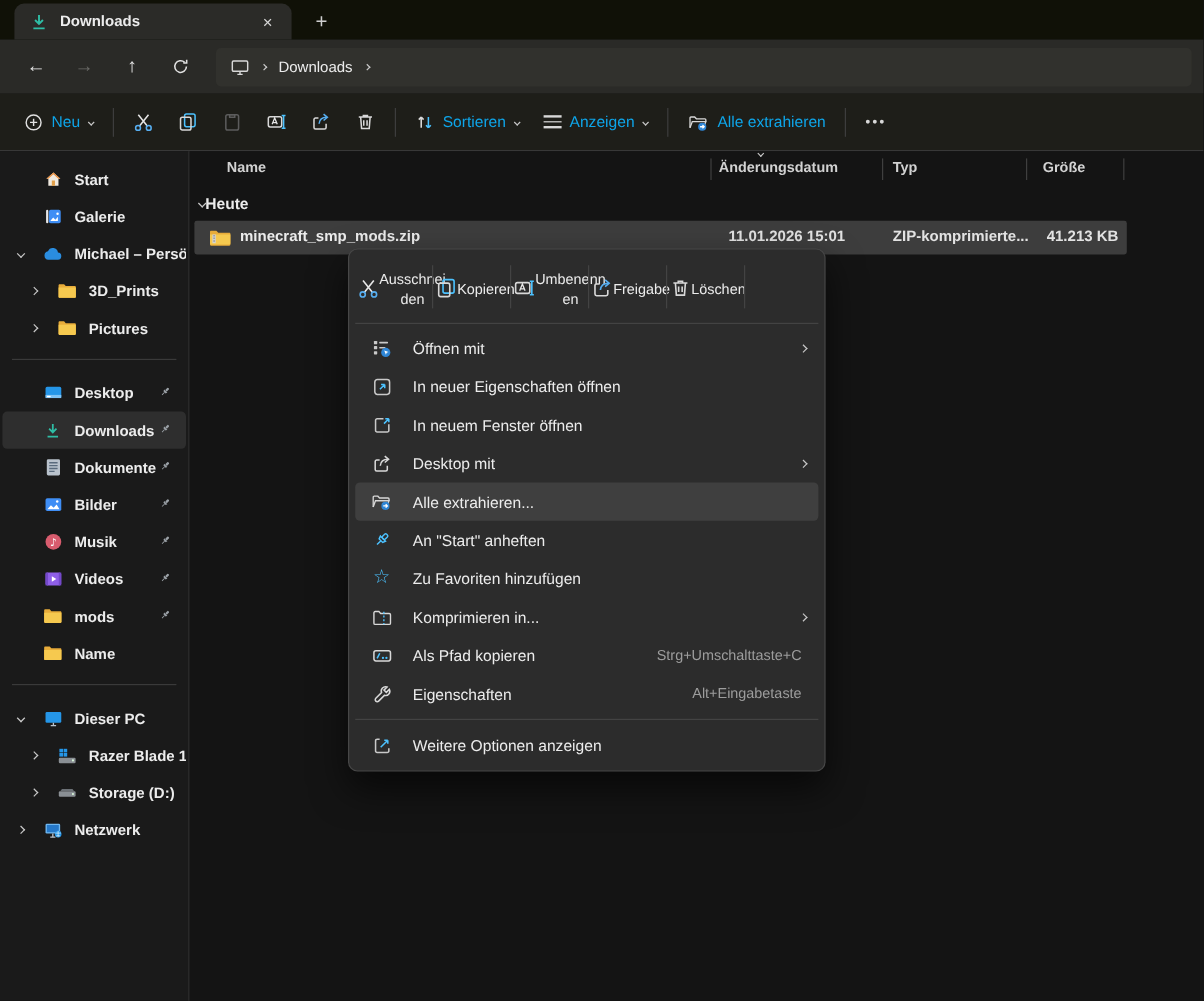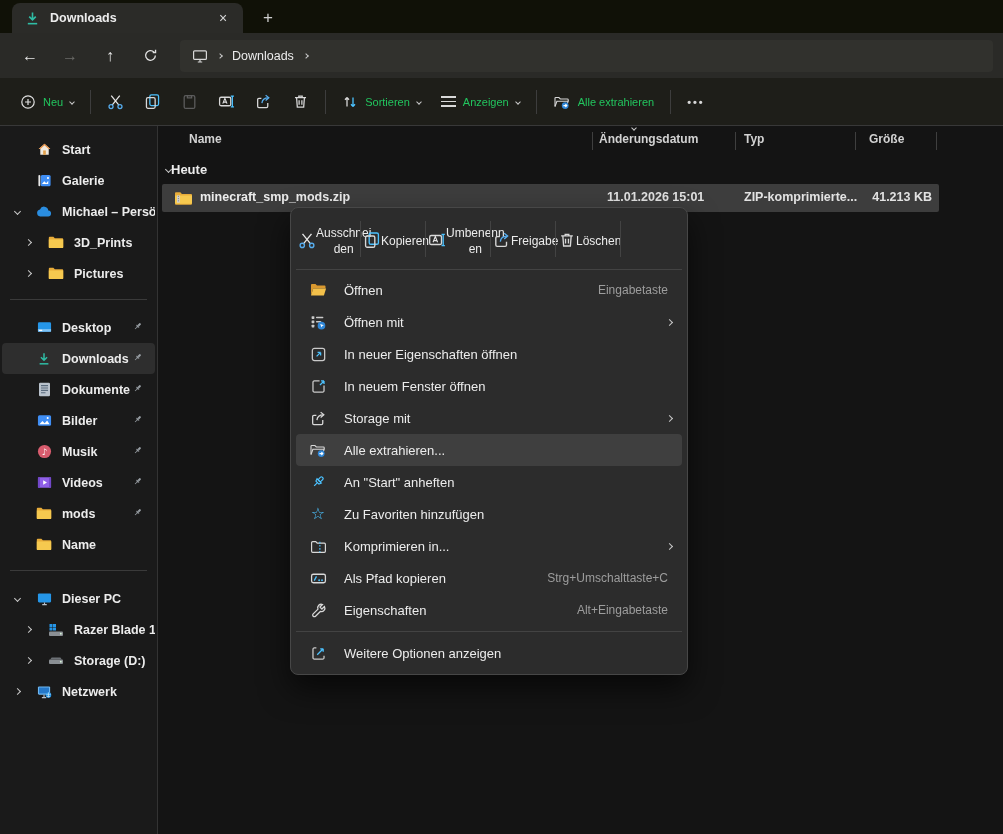--- a/index.html
+++ b/index.html
@@ -25,21 +25,21 @@
              font-size:16px; color:#e6e6e6; border-radius:4px; }
   .nav-btn.disabled { color:#6b6b68; }
   .breadcrumb { margin-left:10px; height:32px; flex:1; background:#31312d; border-radius:4px;
                 display:flex; align-items:center; padding:0 12px; gap:10px; }
   .crumb-label { font-size:12.5px; }
 
   
   .toolbar { height:48px; background:#1e1e19; border-bottom:1px solid #383838;
              display:flex; align-items:center; padding:0 10px; }
   .tbtn { display:flex; align-items:center; gap:7px; height:34px; padding:0 10px; border-radius:4px; }
-  .tbtn-label { font-size:11px; color:#22c55e; white-space:nowrap; }
+  .tbtn-label { font-size:13px; color:#0ea5e9; white-space:nowrap; }
   .tsep { width:1px; height:24px; background:#3d3d3d; margin:0 6px; }
   .hamburger { width:15px; }
   .hamburger i { display:block; height:1.5px; background:#d8d8d8; margin:3px 0; }
   .dots { color:#d8d8d8; letter-spacing:2px; font-size:11px; font-weight:700; }
 
   
   .chev { display:inline-block; width:5px; height:5px;
           border-right:1.3px solid #c9c9c9; border-bottom:1.3px solid #c9c9c9; }
   .chev.r { transform:rotate(-45deg); }
   .chev.d { transform:rotate(45deg); }
@@ -574,30 +574,20 @@
           <path d="M2.8 4.3h10.4M6.4 4.3V3h3.2v1.3M4.3 4.3l.7 9h6l.7-9M6.7 6.8v4.2M9.3 6.8v4.2"></path>
         </svg>
       </span>
       <span class="cm-btn-label">Löschen</span>
     </div>
     <div class="cm-vsep"></div>
   </div>
 
   <div class="cm-div"></div>
 
-  <div class="mi">
-    <span class="mi-icon">
-      <svg width="17" height="14" viewBox="0 0 17 14">
-        <path d="M1 12.5V2a.9.9 0 0 1 .9-.9h3.6L7 2.6h7.6a.9.9 0 0 1 .9.9v2H3.2z" fill="#d9982f"></path>
-        <path d="M1 12.5l2.2-7h12.9l-2.2 7z" fill="#f3c04a"></path>
-      </svg>
-    </span>
-    <span class="mi-label">Öffnen</span>
-    <span class="mi-shortcut">Eingabetaste</span>
-  </div>
 
   <div class="mi">
     <span class="mi-icon">
       <svg width="17" height="17" viewBox="0 0 16 16">
         <g fill="#c9c9c9">
           <rect x="1.5" y="2" width="2.6" height="2.6" rx=".5"></rect>
             <rect x="1.5" y="6" width="2.6" height="2.6" rx=".5"></rect>
             <rect x="1.5" y="10" width="2.6" height="2.6" rx=".5"></rect>
           <rect x="5.6" y="2.7" width="7" height="1.3" rx=".6"></rect>
             <rect x="5.6" y="6.7" width="5" height="1.3" rx=".6"></rect>
@@ -631,21 +621,21 @@
   </div>
 
   <div class="mi">
     <span class="mi-icon">
       <svg width="17" height="17" viewBox="0 0 16 16" fill="none" stroke="#d8d8d8" stroke-width="1.2">
         <path d="M12 9.5v3a1.2 1.2 0 0 1-1.2 1.2H3.7A1.2 1.2 0 0 1 2.5 12.5V6.2A1.2 1.2 0 0 1 3.7 5H6"></path>
         <path d="M6.5 9.5c.3-3.2 2.5-5 6-5"></path>
           <path d="M10 2l3 2.5L10 7"></path>
       </svg>
     </span>
-    <span class="mi-label">Storage mit</span>
+    <span class="mi-label">Desktop mit</span>
     <span class="chev r mi-chevron"></span>
   </div>
 
   <div class="mi hl">
     <span class="mi-icon">
       <svg width="18" height="16" viewBox="0 0 17 16" fill="none" stroke-width="1.1">
         <path d="M1.5 12.5V4.3a.8.8 0 0 1 .8-.8h3.1l1.4 1.5h7.1a.8.8 0 0 1 .8.8v1.3" stroke="#d8d8d8"></path>
         <path d="M1.5 12.5l1.9-5.2h11.3l-1.1 3" stroke="#d8d8d8"></path>
         <circle cx="11.7" cy="11.6" r="3.4" fill="#2f86d6"></circle>
         <path d="M9.9 11.6h3.3M11.9 10.2l1.4 1.4-1.4 1.4" stroke="#fff"></path>

